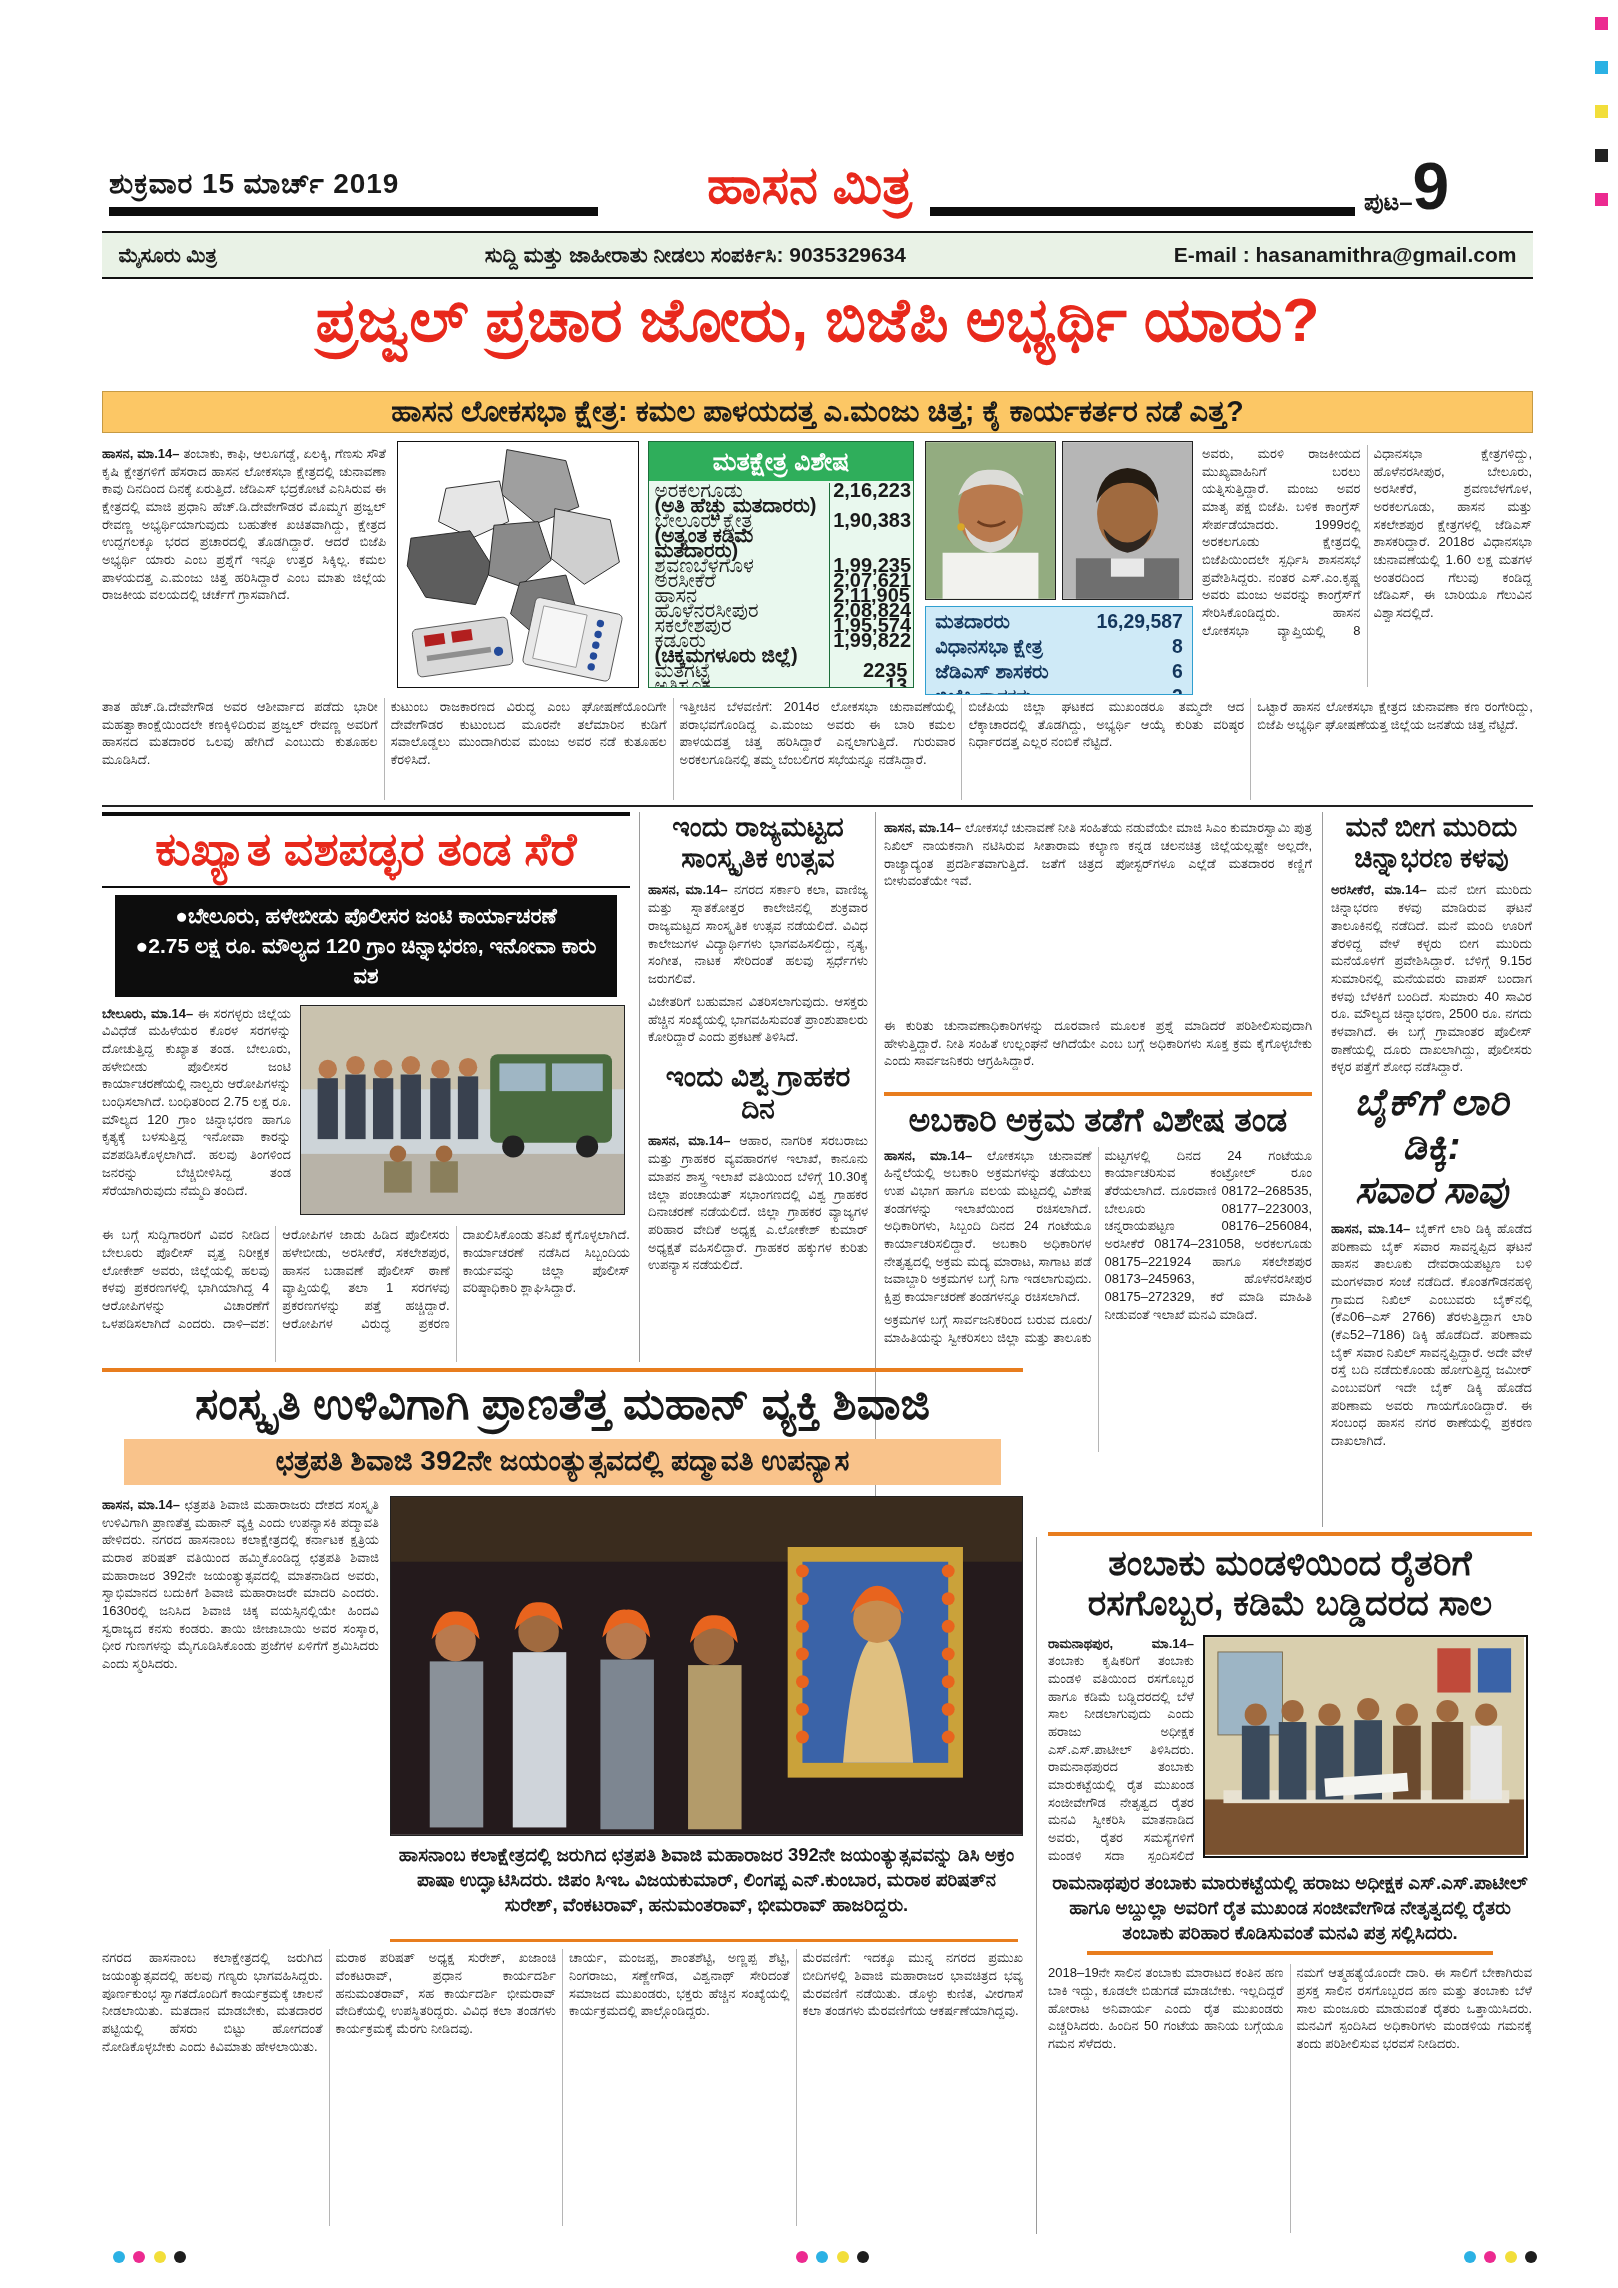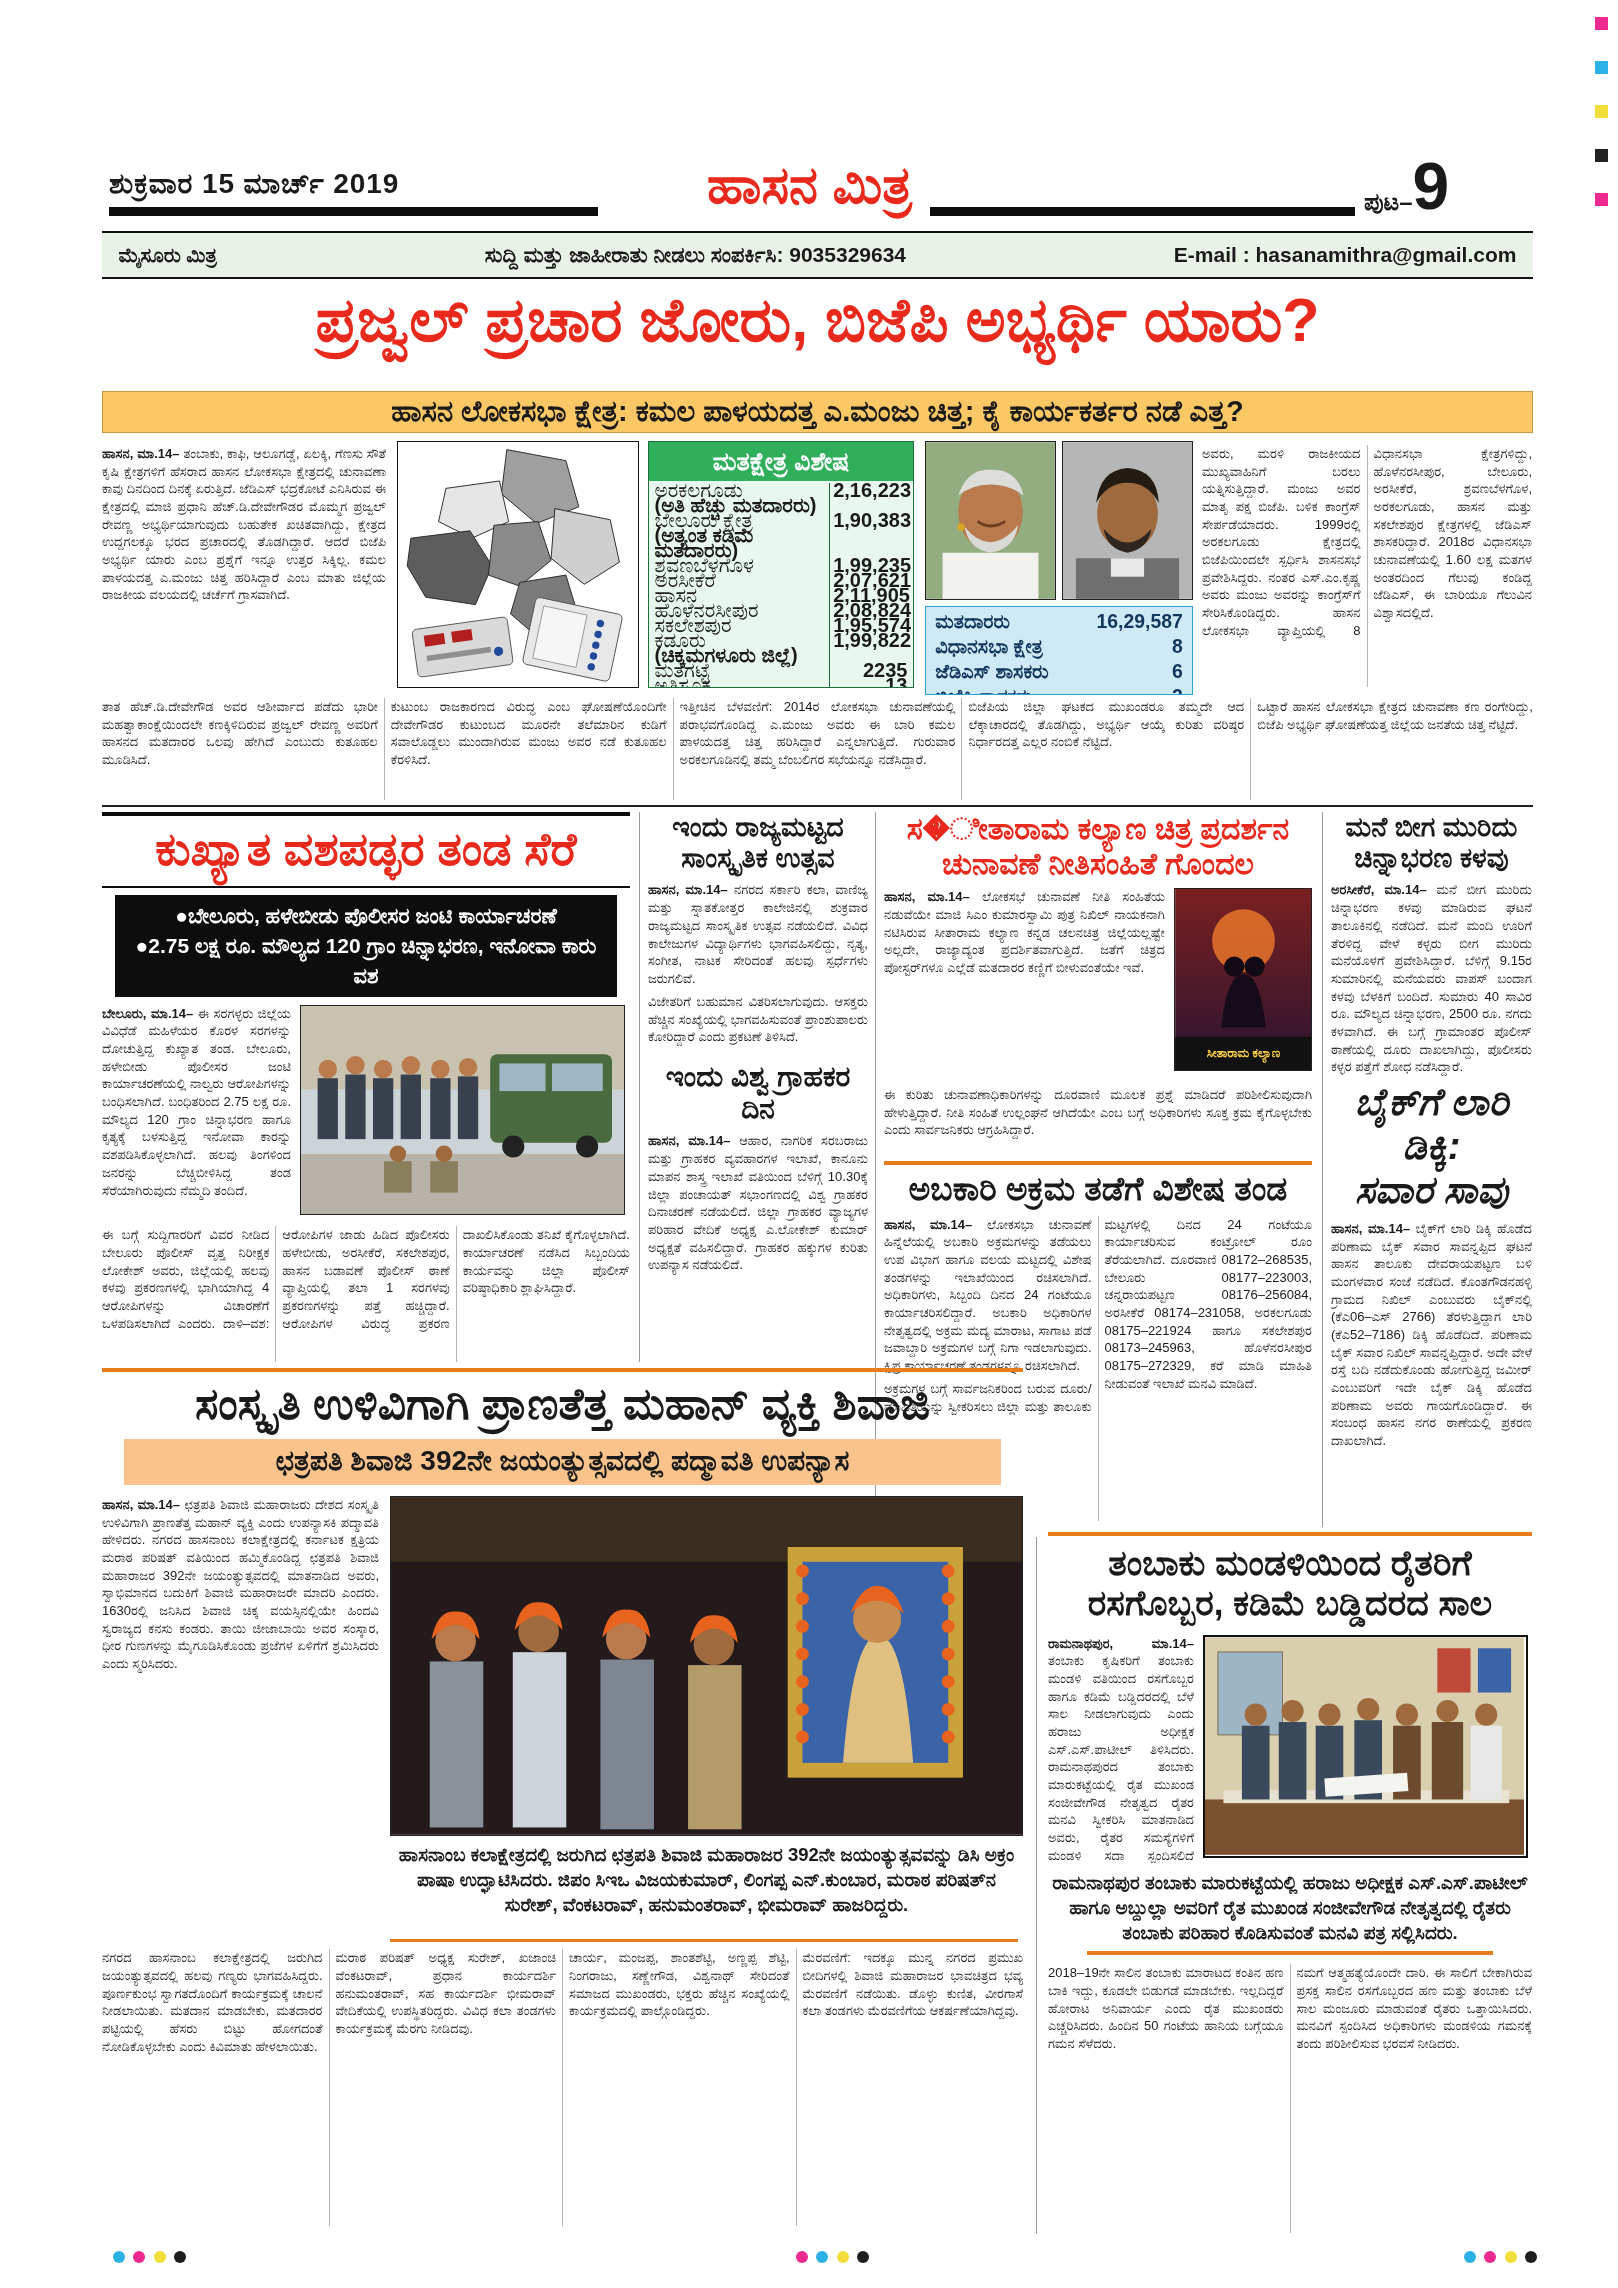--- a/index.html
+++ b/index.html
@@ -287,44 +287,23 @@
     </div>
     <div class="sec-hd" style="font-size:28px;margin-top:9.2px;">ಇಂದು ವಿಶ್ವ ಗ್ರಾಹಕರ ದಿನ</div>
     <div class="body-txt" style="margin-top:7.4px;">
       <p><span class="dateline">ಹಾಸನ, ಮಾ.14–</span> <span>ಆಹಾರ, ನಾಗರಿಕ ಸರಬರಾಜು ಮತ್ತು ಗ್ರಾಹಕರ ವ್ಯವಹಾರಗಳ ಇಲಾಖೆ, ಕಾನೂನು ಮಾಪನ ಶಾಸ್ತ್ರ ಇಲಾಖೆ ವತಿಯಿಂದ ಬೆಳಿಗ್ಗೆ 10.30ಕ್ಕೆ ಜಿಲ್ಲಾ ಪಂಚಾಯತ್ ಸಭಾಂಗಣದಲ್ಲಿ ವಿಶ್ವ ಗ್ರಾಹಕರ ದಿನಾಚರಣೆ ನಡೆಯಲಿದೆ. ಜಿಲ್ಲಾ ಗ್ರಾಹಕರ ವ್ಯಾಜ್ಯಗಳ ಪರಿಹಾರ ವೇದಿಕೆ ಅಧ್ಯಕ್ಷ ಎ.ಲೋಕೇಶ್ ಕುಮಾರ್ ಅಧ್ಯಕ್ಷತೆ ವಹಿಸಲಿದ್ದಾರೆ. ಗ್ರಾಹಕರ ಹಕ್ಕುಗಳ ಕುರಿತು ಉಪನ್ಯಾಸ ನಡೆಯಲಿದೆ.</span></p>
     </div>
   </div>
 
   <div class="vrule" style="left:875px;top:812px;height:715px;"></div>
 
   <div class="abs" style="left:884px;top:812px;width:428px;height:715px;overflow:hidden;">
-    <div class="sec-hd red" style="font-size:30px;">
-      <div>ಸ�ೀತಾರಾಮ ಕಲ್ಯಾಣ ಚಿತ್ರ ಪ್ರದರ್ಶನ</div>
-      <div>ಚುನಾವಣೆ ನೀತಿಸಂಹಿತೆ ಗೊಂದಲ</div>
-    </div>
     <div style="display:flex;gap:9.2px;margin-top:7.4px;">
       <div class="body-txt" style="flex:1;height:194px;">
         <p><span class="dateline">ಹಾಸನ, ಮಾ.14–</span> <span>ಲೋಕಸಭೆ ಚುನಾವಣೆ ನೀತಿ ಸಂಹಿತೆಯ ನಡುವೆಯೇ ಮಾಜಿ ಸಿಎಂ ಕುಮಾರಸ್ವಾಮಿ ಪುತ್ರ ನಿಖಿಲ್ ನಾಯಕನಾಗಿ ನಟಿಸಿರುವ ಸೀತಾರಾಮ ಕಲ್ಯಾಣ ಕನ್ನಡ ಚಲನಚಿತ್ರ ಜಿಲ್ಲೆಯಲ್ಲಷ್ಟೇ ಅಲ್ಲದೇ, ರಾಜ್ಯಾದ್ಯಂತ ಪ್ರದರ್ಶಿತವಾಗುತ್ತಿದೆ. ಜತೆಗೆ ಚಿತ್ರದ ಪೋಸ್ಟರ್‌ಗಳೂ ಎಲ್ಲೆಡೆ ಮತದಾರರ ಕಣ್ಣಿಗೆ ಬೀಳುವಂತೆಯೇ ಇವೆ.</span></p>
-      </div>
-      <div class="photo" style="width:138px;height:183px;border:0.9px solid #222;">
-        <svg width="137" height="181" viewBox="0 0 148 196">
-          <defs>
-              <linearGradient id="pg" x1="0" y1="0" x2="0" y2="1">
-            <stop offset="0" stop-color="#7a2020"></stop>
-                <stop offset="1" stop-color="#2a1430"></stop>
-              </linearGradient>
-            </defs>
-          <rect width="148" height="196" fill="url(#pg)"></rect>
-          <circle cx="74" cy="56" r="34" fill="#e8742a" opacity="0.85"></circle>
-          <path d="M50,150 Q56,92 74,92 Q92,92 98,150 Z" fill="#160b18"></path>
-          <circle cx="64" cy="84" r="11" fill="#120a14"></circle>
-            <circle cx="86" cy="84" r="11" fill="#120a14"></circle>
-          <rect x="0" y="160" width="148" height="36" fill="#111"></rect>
-          <text x="74" y="182" text-anchor="middle" font-size="13" fill="#ffd24a" font-weight="bold">ಸೀತಾರಾಮ ಕಲ್ಯಾಣ</text>
-        </svg>
       </div>
     </div>
     <div class="body-txt" style="margin-top:3.7px;height:66px;">ಈ ಕುರಿತು ಚುನಾವಣಾಧಿಕಾರಿಗಳನ್ನು ದೂರವಾಣಿ ಮೂಲಕ ಪ್ರಶ್ನೆ ಮಾಡಿದರೆ ಪರಿಶೀಲಿಸುವುದಾಗಿ ಹೇಳುತ್ತಿದ್ದಾರೆ. ನೀತಿ ಸಂಹಿತೆ ಉಲ್ಲಂಘನೆ ಆಗಿದೆಯೇ ಎಂಬ ಬಗ್ಗೆ ಅಧಿಕಾರಿಗಳು ಸೂಕ್ತ ಕ್ರಮ ಕೈಗೊಳ್ಳಬೇಕು ಎಂದು ಸಾರ್ವಜನಿಕರು ಆಗ್ರಹಿಸಿದ್ದಾರೆ.</div>
     <div class="rule-orange" style="margin:9.2px 0 5.5px 0;"></div>
     <div class="sec-hd" style="font-size:33px;">ಅಬಕಾರಿ ಅಕ್ರಮ ತಡೆಗೆ ವಿಶೇಷ ತಂಡ</div>
     <div class="body-txt cols2" style="margin-top:7.4px;height:305px;">
       <p><span class="dateline">ಹಾಸನ, ಮಾ.14–</span> <span>ಲೋಕಸಭಾ ಚುನಾವಣೆ ಹಿನ್ನೆಲೆಯಲ್ಲಿ ಅಬಕಾರಿ ಅಕ್ರಮಗಳನ್ನು ತಡೆಯಲು ಉಪ ವಿಭಾಗ ಹಾಗೂ ವಲಯ ಮಟ್ಟದಲ್ಲಿ ವಿಶೇಷ ತಂಡಗಳನ್ನು ಇಲಾಖೆಯಿಂದ ರಚಿಸಲಾಗಿದೆ. ಅಧಿಕಾರಿಗಳು, ಸಿಬ್ಬಂದಿ ದಿನದ 24 ಗಂಟೆಯೂ ಕಾರ್ಯಾಚರಿಸಲಿದ್ದಾರೆ. ಅಬಕಾರಿ ಅಧಿಕಾರಿಗಳ ನೇತೃತ್ವದಲ್ಲಿ ಅಕ್ರಮ ಮದ್ಯ ಮಾರಾಟ, ಸಾಗಾಟ ಪಡೆ ಜವಾಬ್ದಾರಿ ಅಕ್ರಮಗಳ ಬಗ್ಗೆ ನಿಗಾ ಇಡಲಾಗುವುದು. ಕ್ಷಿಪ್ರ ಕಾರ್ಯಾಚರಣೆ ತಂಡಗಳನ್ನೂ ರಚಿಸಲಾಗಿದೆ.</span></p>
       <p>ಅಕ್ರಮಗಳ ಬಗ್ಗೆ ಸಾರ್ವಜನಿಕರಿಂದ ಬರುವ ದೂರು/ಮಾಹಿತಿಯನ್ನು ಸ್ವೀಕರಿಸಲು ಜಿಲ್ಲಾ ಮತ್ತು ತಾಲೂಕು ಮಟ್ಟಗಳಲ್ಲಿ ದಿನದ 24 ಗಂಟೆಯೂ ಕಾರ್ಯಾಚರಿಸುವ ಕಂಟ್ರೋಲ್ ರೂಂ ತೆರೆಯಲಾಗಿದೆ. ದೂರವಾಣಿ 08172–268535, ಬೇಲೂರು 08177–223003, ಚನ್ನರಾಯಪಟ್ಟಣ 08176–256084, ಅರಸೀಕೆರೆ 08174–231058, ಅರಕಲಗೂಡು 08175–221924 ಹಾಗೂ ಸಕಲೇಶಪುರ 08173–245963, ಹೊಳೆನರಸೀಪುರ 08175–272329, ಕರೆ ಮಾಡಿ ಮಾಹಿತಿ ನೀಡುವಂತೆ ಇಲಾಖೆ ಮನವಿ ಮಾಡಿದೆ.</p>
     </div>
   </div>

